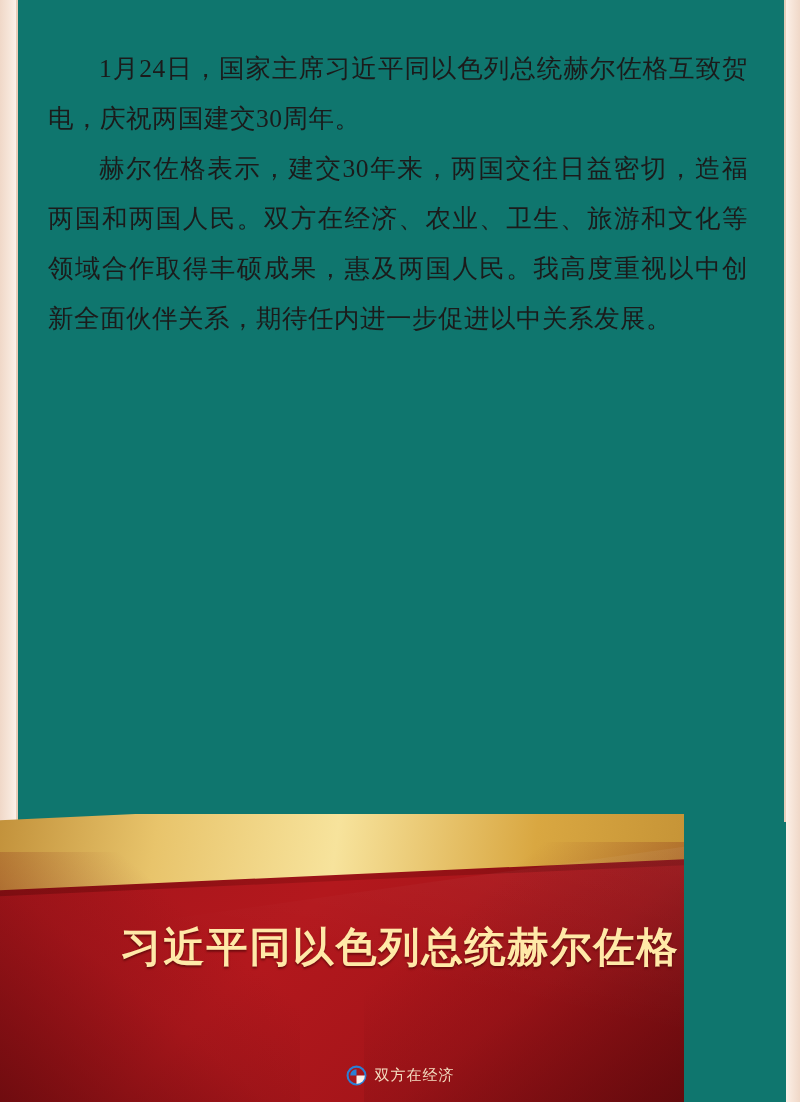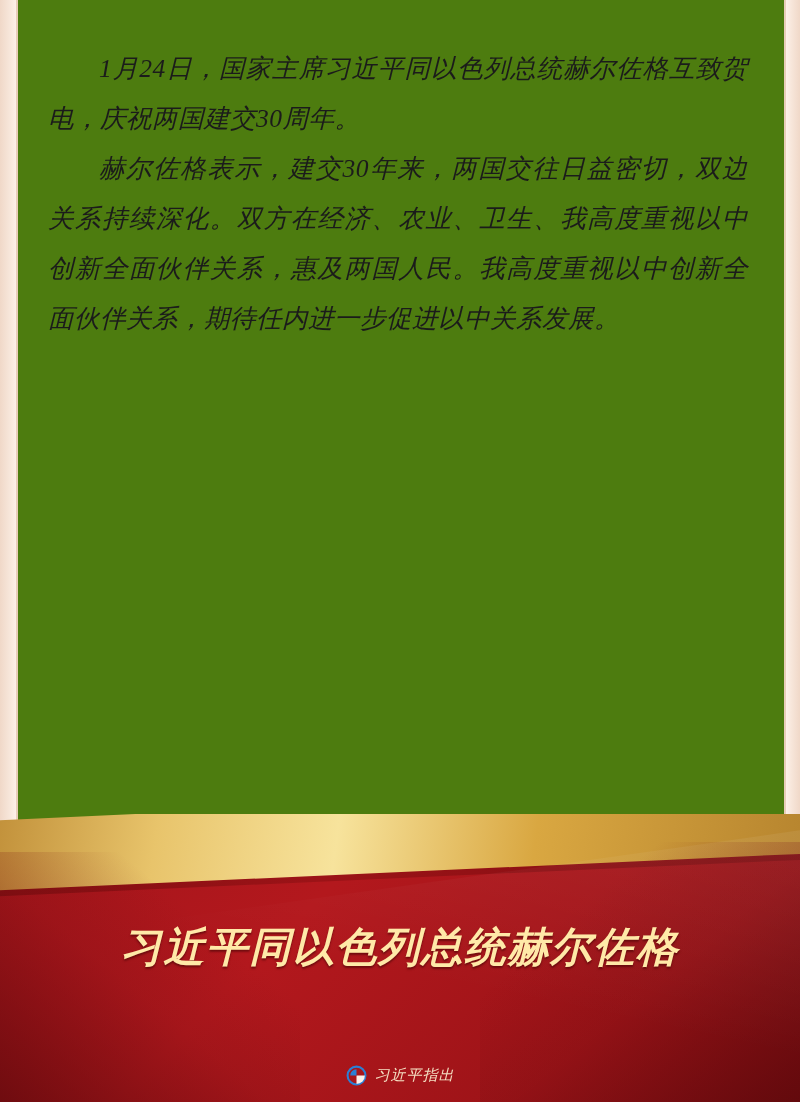--- a/index.html
+++ b/index.html
@@ -9,23 +9,22 @@
     height: 1102px;
     overflow: hidden;
     font-family: "Liberation Serif", "DejaVu Serif", serif;
     background: #f7e7dd;
   }
 
   .poster {
     position: relative;
     width: 800px;
     height: 1102px;
-    background: #4d7c0f;
+    background: #0f766e;
     overflow: hidden;
-    font-style: italic;
   }
 
   
   .left-band {
     position: absolute;
     left: 0;
     top: 0;
     width: 16px;
     height: 1102px;
     background: linear-gradient(to right, #f0d8c8 0%, #f7e6da 60%, #fdf0e9 100%);
@@ -72,21 +71,21 @@
     text-align: justify;
     text-justify: inter-ideograph;
     margin-bottom: 0px;
   }
 
   
   .banner {
     position: absolute;
     left: 0;
     bottom: 0;
-    width: 800px;
+    width: 684px;
     height: 288px;
     overflow: hidden;
   }
 
   .banner-bg {
     position: absolute;
     left: 0;
     top: 34px;
     width: 800px;
     height: 254px;
@@ -187,38 +186,38 @@
 
 <div class="poster">
 
   <div class="left-band"></div>
   <div class="left-rule"></div>
   <div class="right-band"></div>
   <div class="right-rule"></div>
 
   <div class="article">
     <p>1月24日，国家主席习近平同以色列总统赫尔佐格互致贺电，庆祝两国建交30周年。</p>
-    <p>赫尔佐格表示，建交30年来，两国交往日益密切，双边关系持续深化。双方在经济、农业、卫生、我高度重视以中创新全面伙伴关系，惠及两国人民。我高度重视以中创新全面伙伴关系，期待任内进一步促进以中关系发展。</p>
+    <p>赫尔佐格表示，建交30年来，两国交往日益密切，造福两国和两国人民。双方在经济、农业、卫生、旅游和文化等领域合作取得丰硕成果，惠及两国人民。我高度重视以中创新全面伙伴关系，期待任内进一步促进以中关系发展。</p>
   </div>
 
   <div class="banner">
     <div class="banner-bg"></div>
     <div class="dark-sweep"></div>
     <div class="gold-sweep"></div>
     <div class="corner-shade-left"></div>
     <div class="corner-shade-right"></div>
     <div class="diag-sheen"></div>
 
     <div class="headline">
       <div class="headline-line">习近平同以色列总统赫尔佐格</div>
     </div>
 
     <div class="credit">
       <svg class="credit-logo" viewBox="0 0 40 40">
         <circle cx="20" cy="20" r="17" fill="none" stroke="#2b7fd4" stroke-width="4"></circle>
         <path d="M20 20 L36 20 A16 16 0 0 1 20 36 Z" fill="#fdf0e9"></path>
         <path d="M8 20 A12 12 0 0 1 20 8 L20 20 Z" fill="#2b7fd4"></path>
       </svg>
-      <span class="credit-text">习近平指出</span>
+      <span class="credit-text">双方在经济</span>
     </div>
   </div>
 
 </div>
 
 </body></html>

